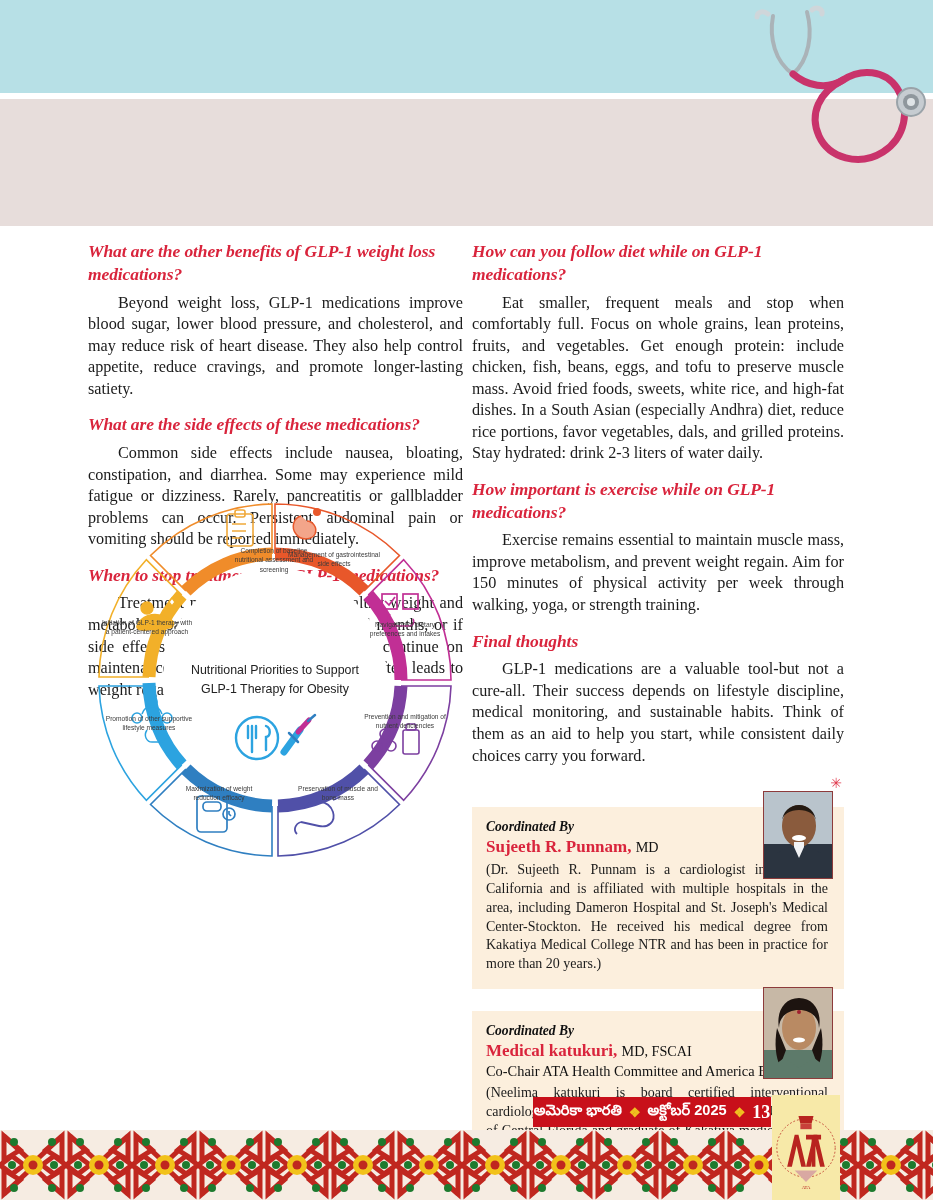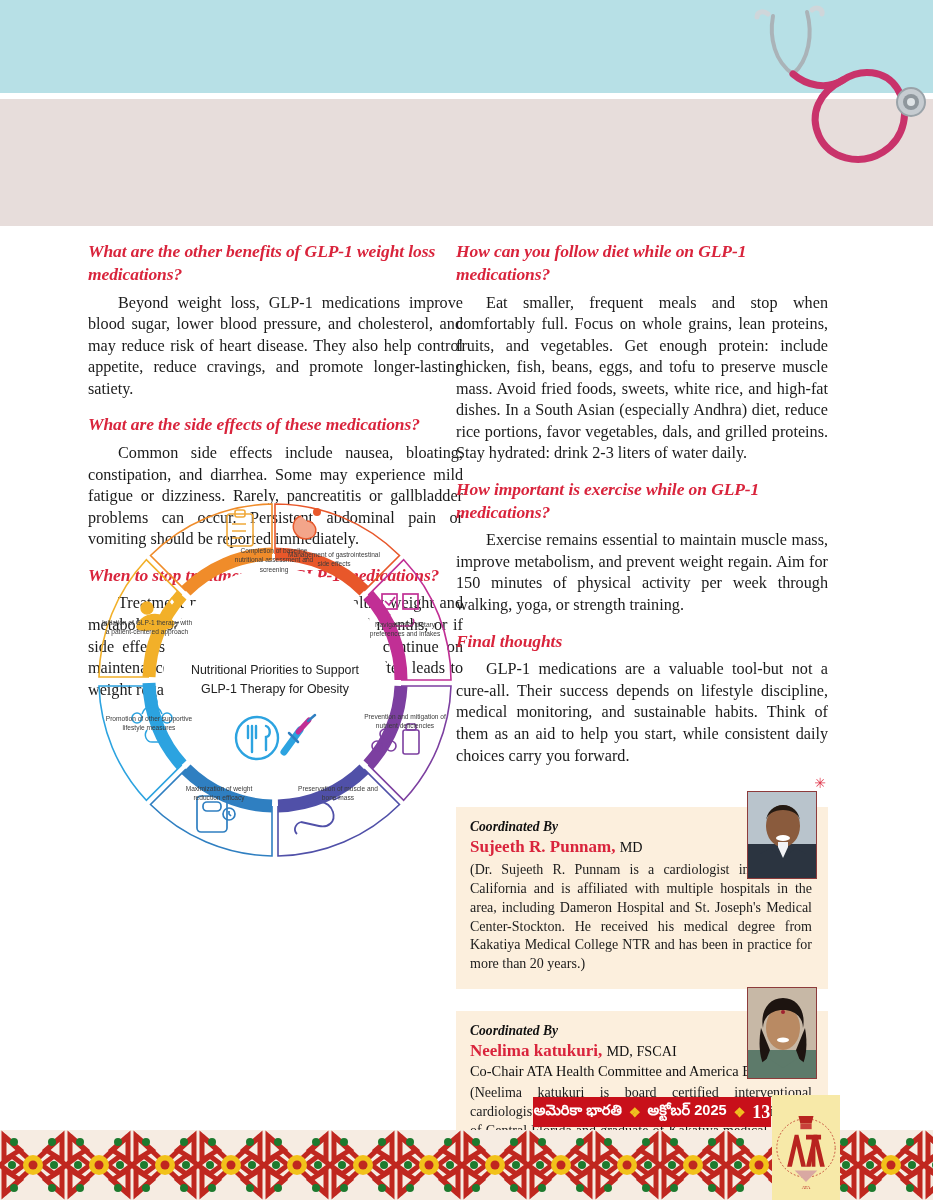--- a/index.html
+++ b/index.html
@@ -23,21 +23,21 @@
     position:absolute; left:0; top:99px; width:933px; height:127px;
     background:#e7dddb;
   }
   .stetho { position:absolute; left:735px; top:4px; width:198px; height:168px; }
 
   
   .content {
     position:absolute; left:0; top:226px; width:933px; height:860px;
   }
   .col-left  { position:absolute; left:88px;  top:14px; width:375px; }
-  .col-right { position:absolute; left:456px; top:14px; width:372px; }
+  .col-right { position:absolute; left:472px; top:14px; width:372px; }
 
   h2.q {
     color:#d9243c;
     font-family:"Liberation Serif", serif;
     font-style:italic; font-weight:bold;
     font-size:17.5px; line-height:1.30;
     margin-bottom:7px;
     letter-spacing:-0.1px;
   }
   p.body {
@@ -199,21 +199,21 @@
             <path d="M15 40 C15 16 55 16 55 40 C58 24 50 10 35 10 C20 10 12 24 15 40Z" fill="#1d1410"></path>
             <path d="M13 40 C10 56 12 70 16 78 L22 62 Z" fill="#1d1410"></path>
             <path d="M57 40 C60 56 58 70 54 78 L48 62 Z" fill="#1d1410"></path>
             <path d="M20 70 L35 80 L50 70 L58 76 L58 92 L12 92 L12 76 Z" fill="#5d7a6a"></path>
             <circle cx="35" cy="24" r="2" fill="#a02030"></circle>
             <ellipse cx="35" cy="52" rx="6" ry="2.5" fill="#fff"></ellipse>
           </svg>
         </div>
         <div class="coord">Coordinated By</div>
         <div class="bio-name">
-          <span>Neelima katukuri,</span>
+          <span>Medical katukuri,</span>
           <span class="deg">MD, FSCAI</span>
         </div>
         <div class="bio-role">Co-Chair ATA Health Committee and America Bharathi</div>
         <div class="bio-desc">(Neelima katukuri is board certified interventional cardiologist, Associate Professor of medicine at University of Central Florida and graduate of Kakatiya medical college practicing for more than 30 years.)</div>
       </div>
 
     </div>
   </div>
 
   <div class="wheel-wrap">

